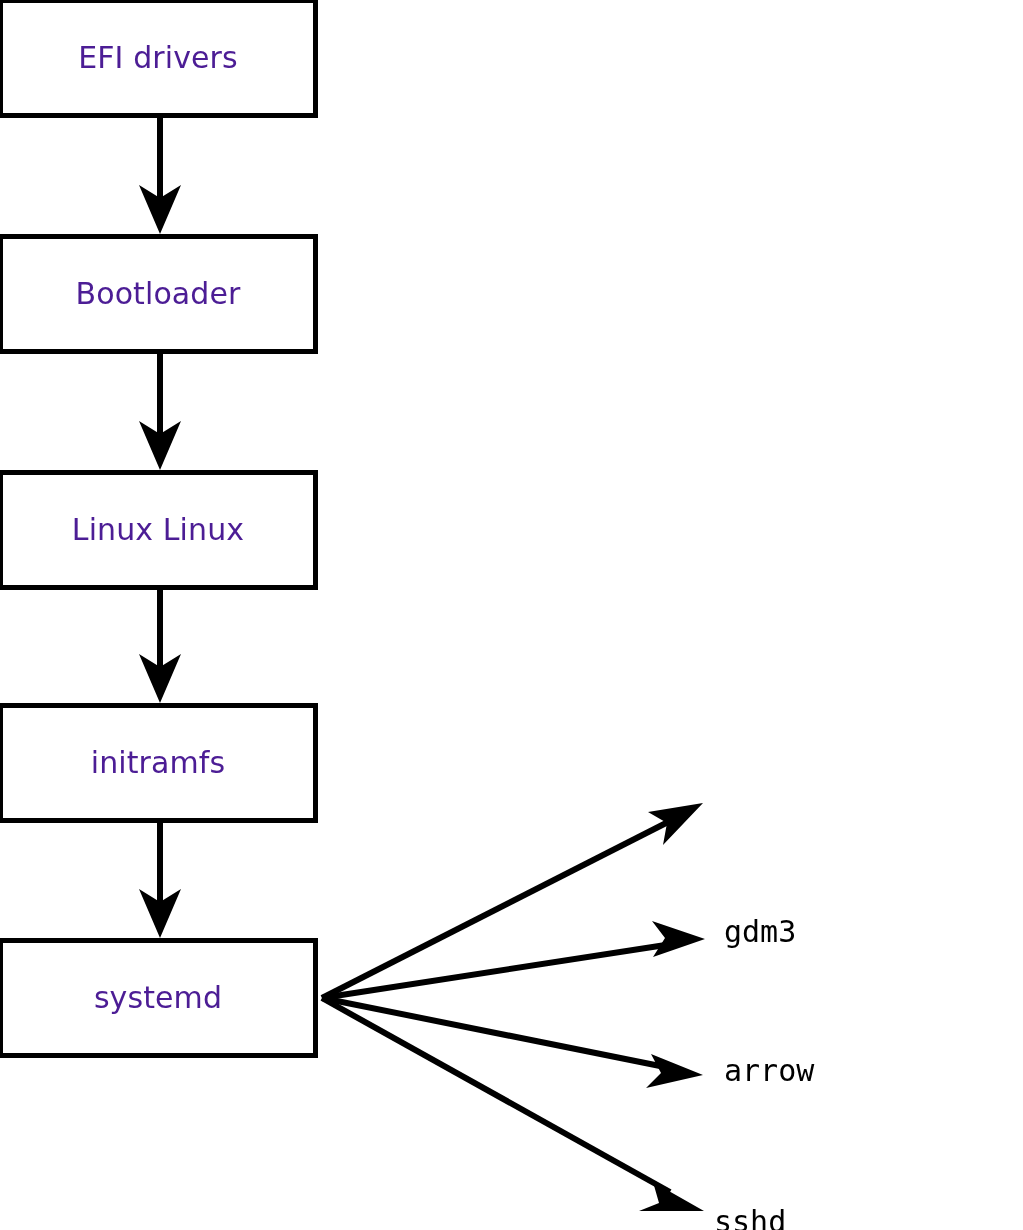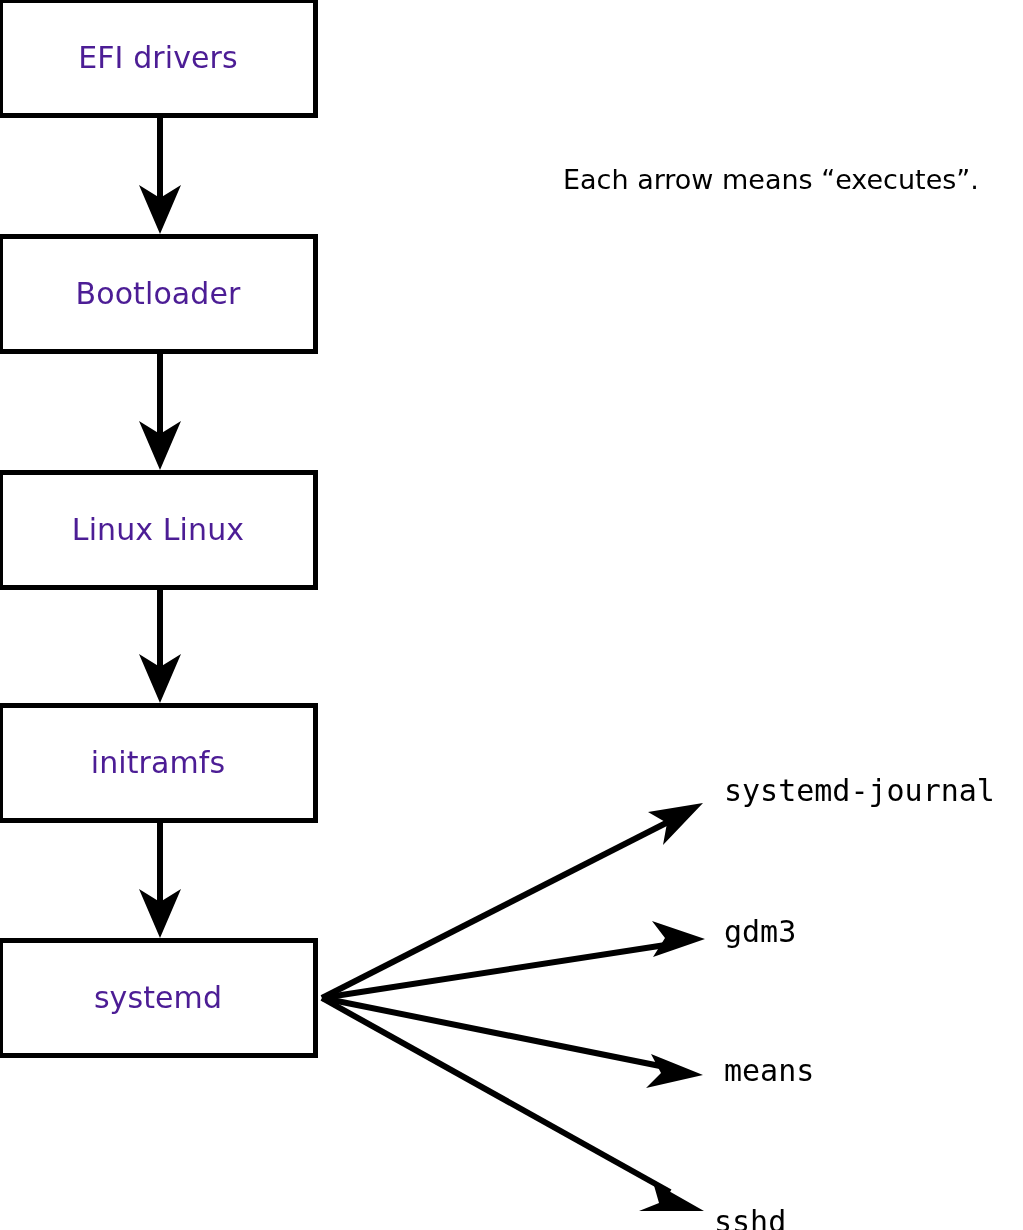--- a/index.html
+++ b/index.html
@@ -130,23 +130,21 @@
   </div>
 
   <div class="node-box" style="left:-2px; top:703px; width:320px; height:120px;">
     <span class="node-label">initramfs</span>
   </div>
 
   <div class="node-box" style="left:-2px; top:938px; width:320px; height:120px;">
     <span class="node-label">systemd</span>
   </div>
 
-  <div class="leaf-label" style="left:724px; top:776px;">systemd-journal</div>
 
   <div class="leaf-label" style="left:724px; top:917px;">gdm3</div>
 
-  <div class="leaf-label" style="left:724px; top:1056px;">means</div>
+  <div class="leaf-label" style="left:724px; top:1056px;">arrow</div>
 
   <div class="leaf-label" style="left:714px; top:1207px;">sshd</div>
 
-  <div class="note-text" style="left:563px; top:166px;">Each arrow means “executes”.</div>
 
 </div>
 
 </body></html>

